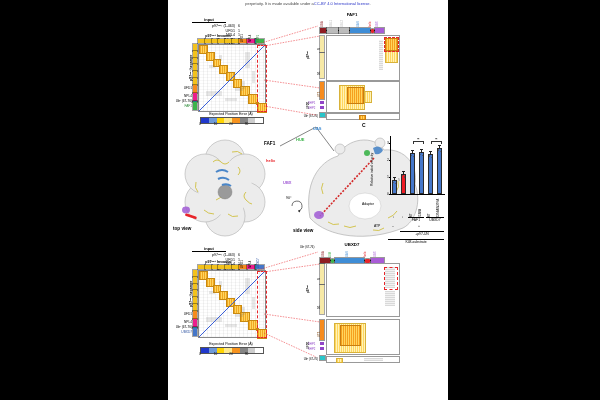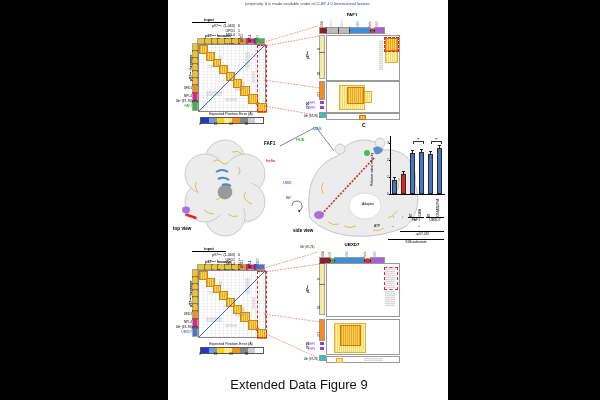--- a/index.html
+++ b/index.html
@@ -524,15 +524,14 @@
           <line x1="96" y1="80" x2="152" y2="88"></line>
       <line x1="96" y1="106" x2="148" y2="115"></line>
           <line x1="90" y1="44" x2="150" y2="26"></line>
       <line x1="96" y1="272" x2="152" y2="264"></line>
           <line x1="96" y1="314" x2="152" y2="322"></line>
       <line x1="96" y1="333" x2="148" y2="357"></line>
           <line x1="90" y1="270" x2="150" y2="252"></line>
     </g>
   </svg>
 
-  <div class="caption">Extended Data Figure 9</div>
 </div>
 </div>
 
 </body></html>

